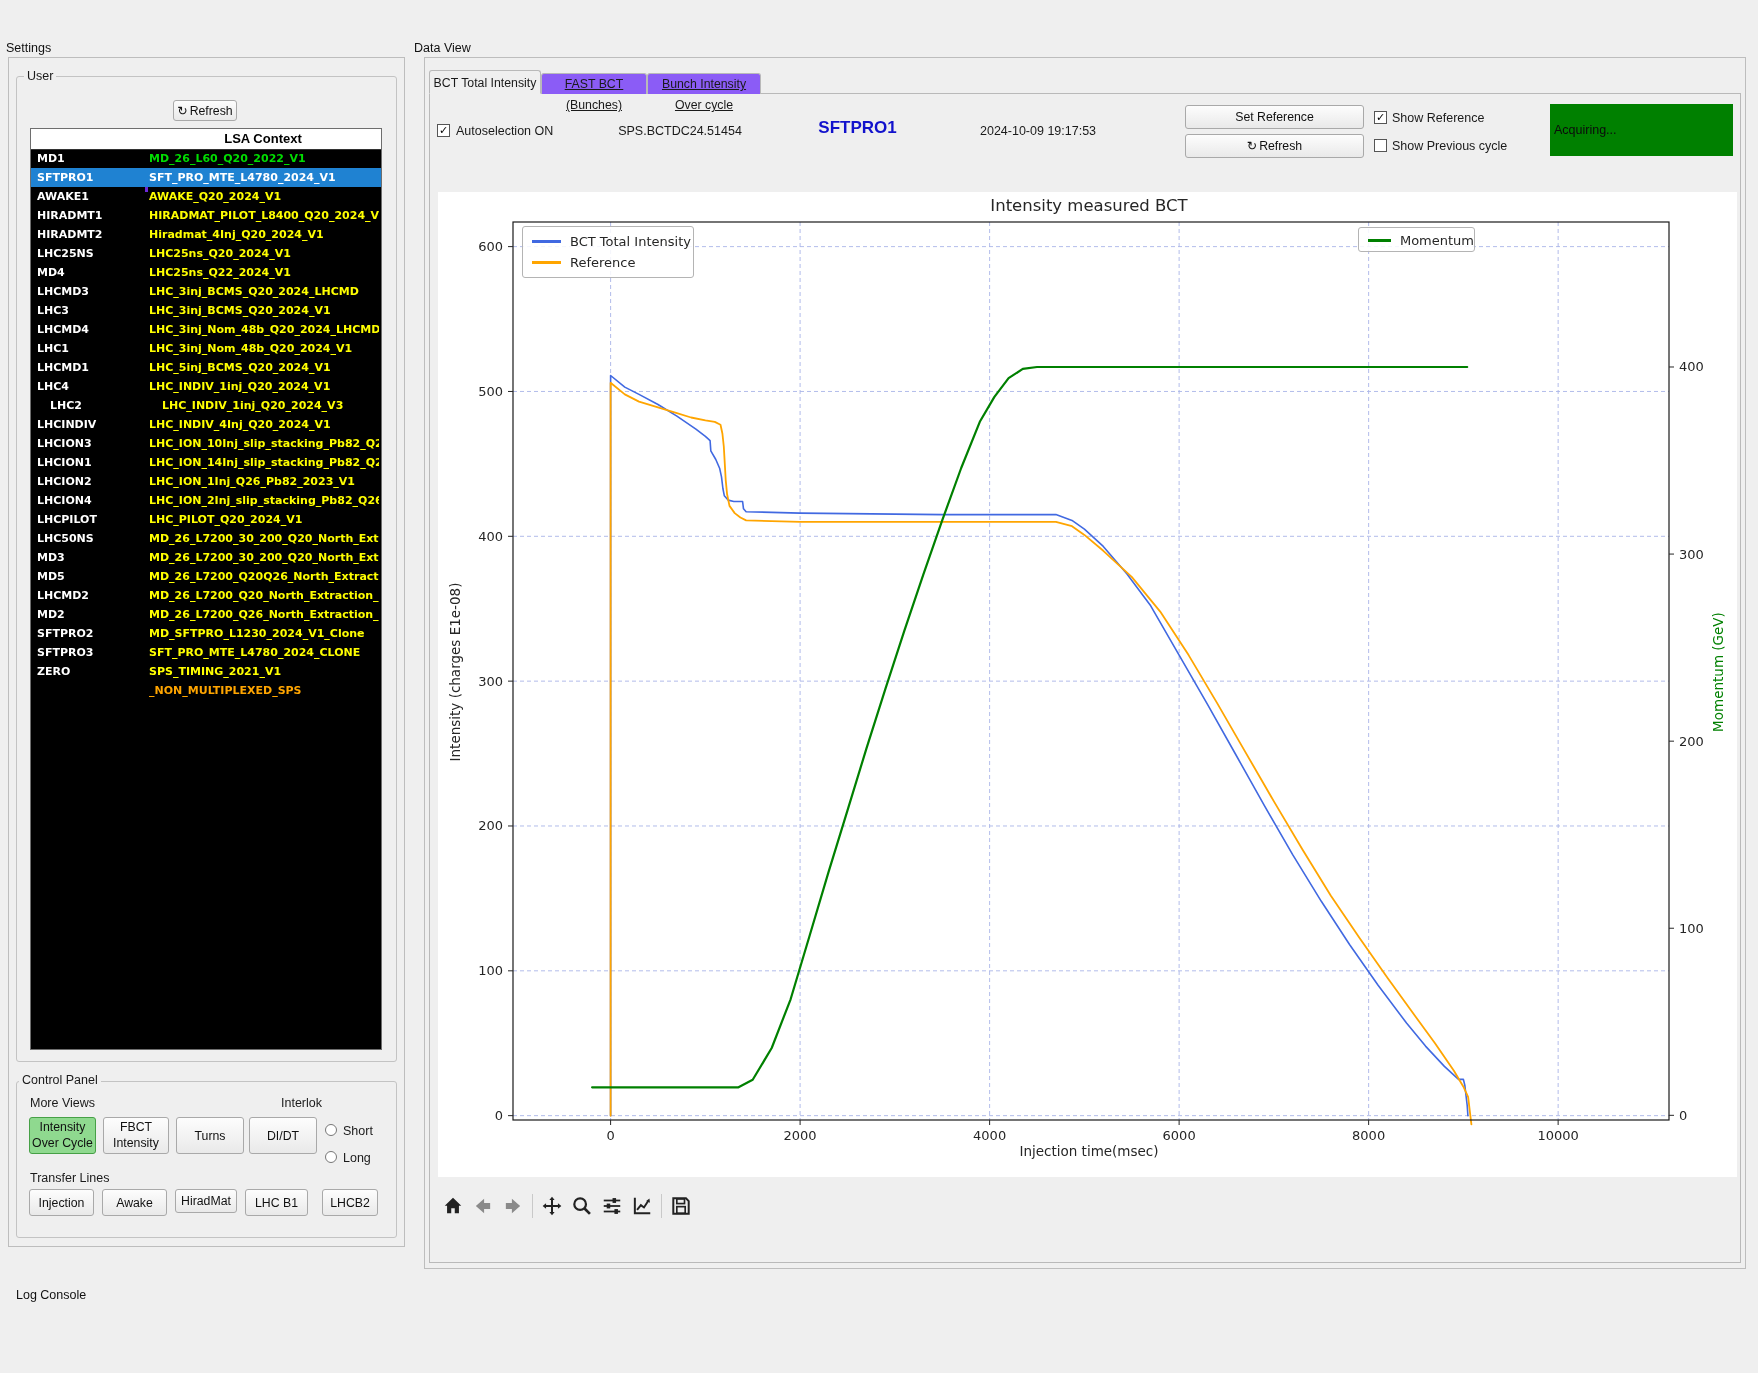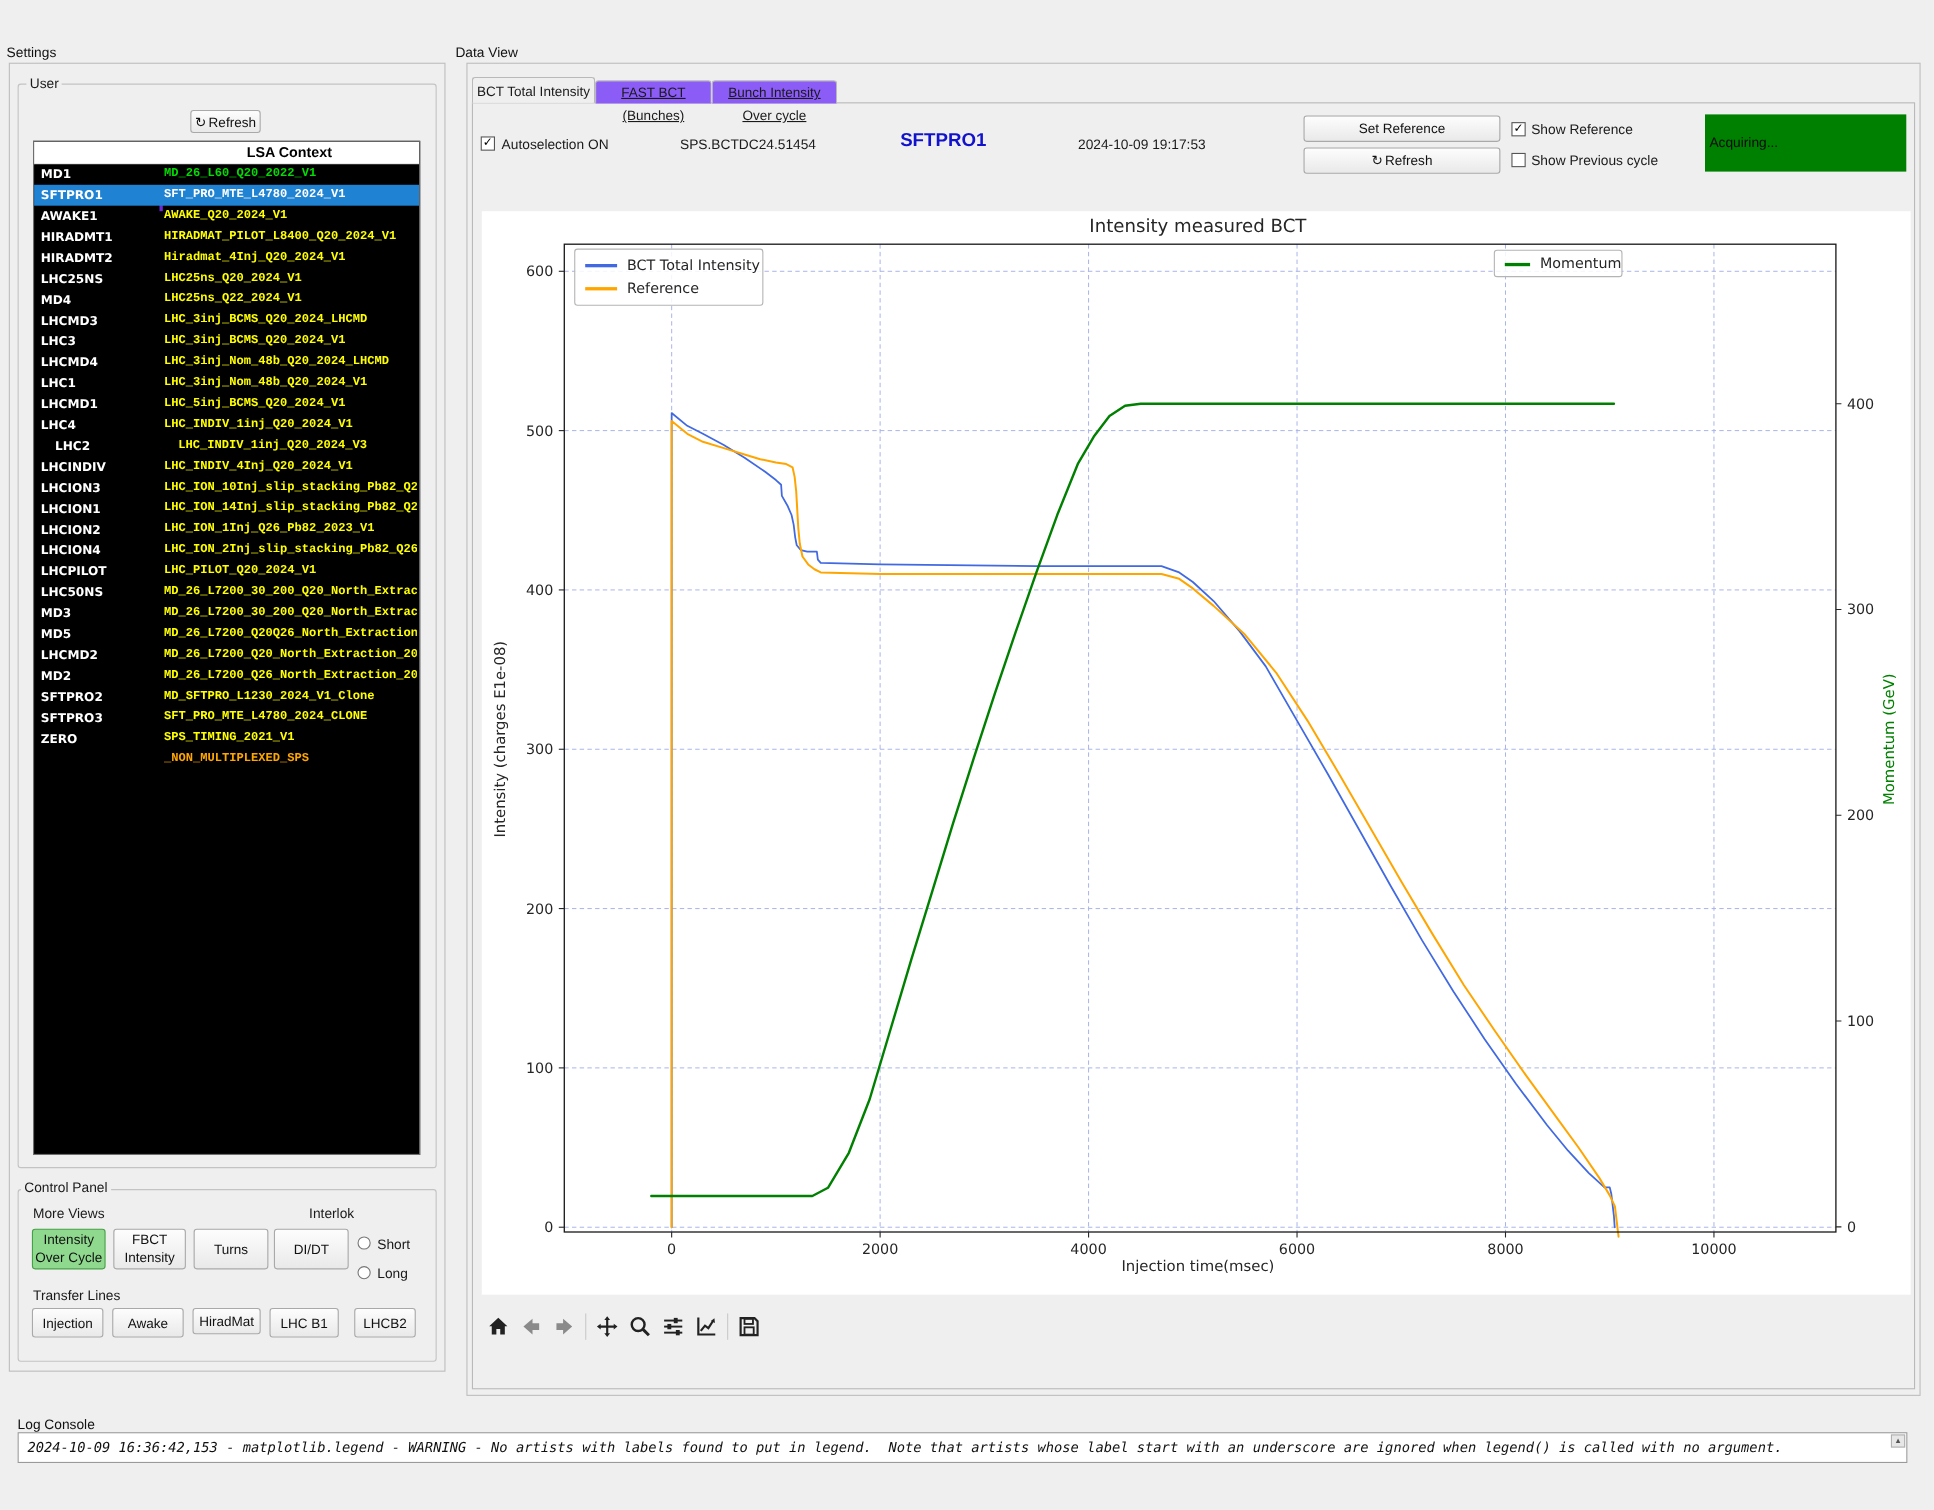--- a/index.html
+++ b/index.html
@@ -20,21 +20,21 @@
   
   .btn{background:linear-gradient(#fdfdfd,#e9e9e9);border:1px solid #a9a9a9;border-radius:3px;box-sizing:border-box;display:flex;align-items:center;justify-content:center;font-size:12.3px;color:#111;text-align:center;}
   .btn.green{background:#8fd98f;border-color:#46a046;}
   
   .tbl{background:#000;border:1px solid #6e6e6e;box-sizing:border-box;overflow:hidden;}
   .tbl-head{position:absolute;left:0;top:0;right:0;height:20px;background:#fff;border-bottom:1px solid #333;}
   .th{position:absolute;top:0;height:20px;font-weight:bold;font-size:13px;color:#000;text-align:center;line-height:20px;}
   .tr{position:absolute;left:0;right:0;height:19px;line-height:19px;white-space:nowrap;}
   .tr .td{position:absolute;top:0;height:19px;overflow:hidden;font-weight:bold;font-size:11px;font-family:"DejaVu Sans",sans-serif;}
   .td.c1{left:6px;width:106px;color:#fff;}
-  .td.c2{left:118px;right:2px;font-family:Liberation Mono, monospace;}
+  .td.c2{left:118px;right:2px;}
   .tr.green .c2{color:#00dd00;}
   .tr.yellow .c2{color:#ffff00;}
   .tr.orange .c2{color:#ffa500;}
   .tr.selected{background:#1f82d2;}
   .tr.selected .c2{color:#fff;}
   
   .cb{width:13px;height:13px;background:#fff;border:1px solid #555;box-sizing:border-box;text-align:center;line-height:11px;font-size:11px;color:#000;}
   .radio{width:12px;height:12px;border:1px solid #777;border-radius:50%;background:#fff;box-sizing:border-box;}
   .lbl{font-size:12.5px;white-space:nowrap;}
   
@@ -378,18 +378,14 @@
     <div class="tool-btn">
         <svg width="22" height="22" viewBox="0 0 20 20">
           <path d="M3 3 H14.5 L17 5.5 V17 H3 Z" fill="none" stroke="#222" stroke-width="1.8"></path>
           <rect x="6.2" y="3.6" width="7" height="4.2" fill="none" stroke="#222" stroke-width="1.5"></rect>
           <rect x="6.2" y="10.6" width="7.6" height="6" fill="none" stroke="#222" stroke-width="1.5"></rect>
         </svg>
       </div>
   </div>
 
   <div class="abs dock-label" style="left:16px;top:1288px;">Log Console</div>
-  <div class="abs log-box" style="left:16px;top:1302px;width:1718px;height:28px;">
-    <div class="log-text" style="margin-left:8px;">2024-10-09 16:36:42,153 - matplotlib.legend - WARNING - No artists with labels found to put in legend.  Note that artists whose label start with an underscore are ignored when legend() is called with no argument.</div>
-    <div class="abs scrollbtn" style="right:1px;top:1px;width:13px;height:12px;">▲</div>
-  </div>
 
 </div>
 
 </body></html>

